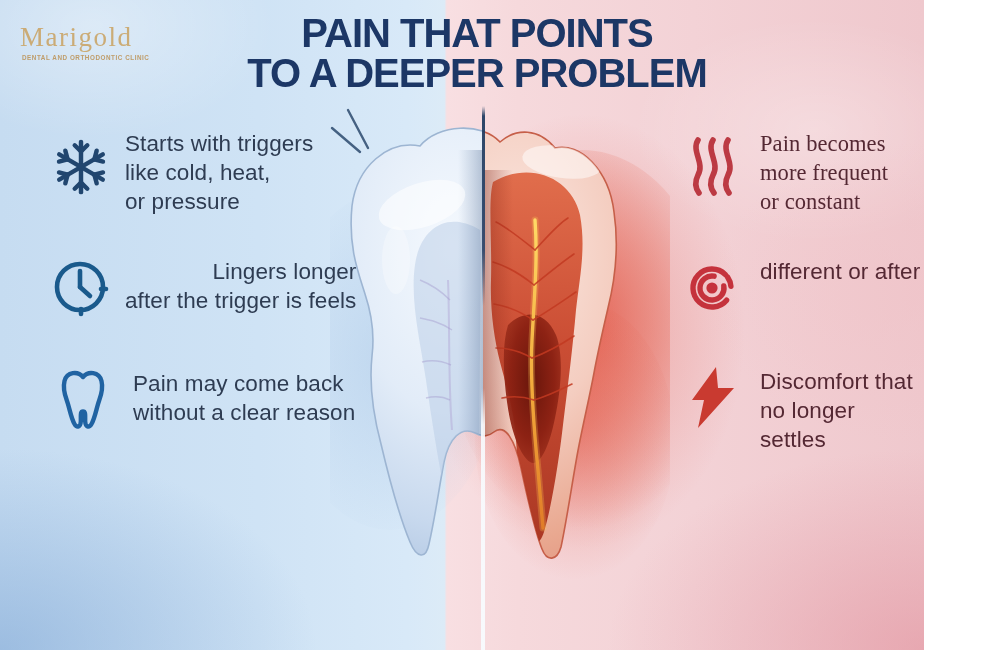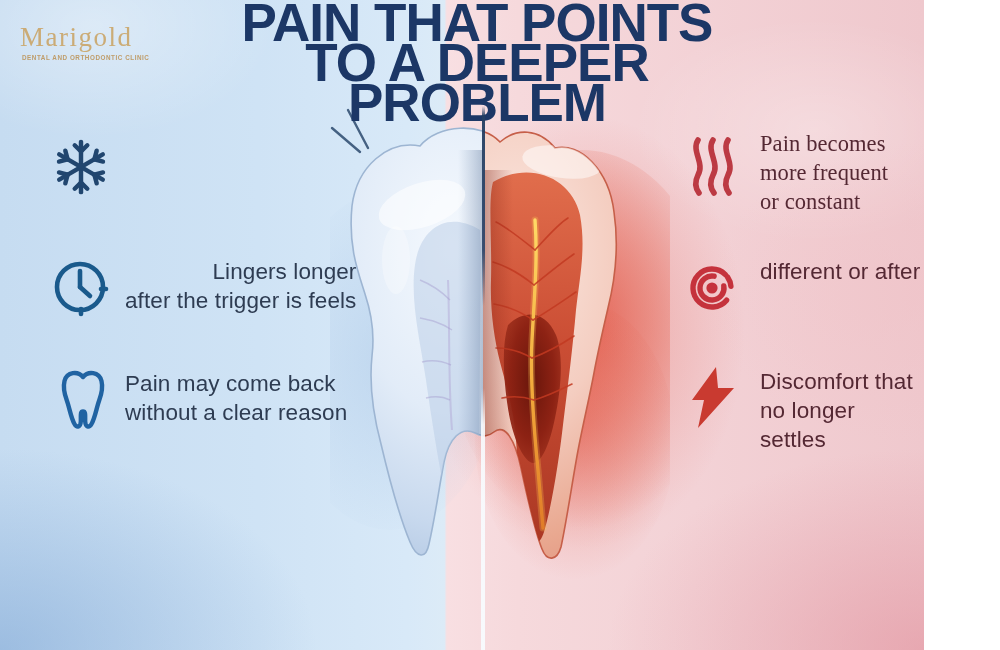--- a/index.html
+++ b/index.html
@@ -19,22 +19,22 @@
   .logo{position:absolute; left:20px; top:22px; z-index:3;}
   .logo-name{
     font-family:"Liberation Serif", serif; font-size:27px; line-height:30px;
     color:rgba(202,166,106,.92); letter-spacing:1.5px;
   }
   .logo-tag{
     font-size:6.3px; letter-spacing:.55px; color:rgba(190,152,97,.95);
     margin-top:2px; margin-left:2px; font-weight:bold;
   }
   .title{
-    position:absolute; left:177px; top:3px; width:600px; z-index:3;
-    text-align:center; font-weight:bold; font-size:53px; line-height:40px;
+    position:absolute; left:177px; top:13px; width:600px; z-index:3;
+    text-align:center; font-weight:bold; font-size:40px; line-height:40px;
     letter-spacing:-1px; color:#1c3766;
   }
   .item{position:absolute; z-index:3;}
   .item .txt{font-size:22.5px; line-height:29px; letter-spacing:.1px;}
   .left-txt{color:#2e3c52;}
   .right-txt{color:#542833;}
   .icon{position:absolute; z-index:3;}
   .ic-snow{color:#21466f;} .ic-clock{color:#1a5a8c;} .ic-tooth{color:#2063a2;}
   .ic-waves{color:#bc3a43;} .ic-target{color:#c5323c;} .ic-bolt{color:#c93a30;}
   .tooth-wrap{position:absolute; left:330px; top:100px; width:340px; height:480px; z-index:2;}
@@ -238,25 +238,30 @@
       <path d="M48.9,28.3 A19,19 0 0 0 45.6,19.1"></path>
     </svg>
   </div>
 
   <div class="icon ic-bolt" style="left:690px; top:366px;">
     <svg width="46" height="64" viewBox="0 0 46 64">
       <polygon points="26,1 2,34 14,34 8,62 44,22 28,22" fill="currentColor"></polygon>
     </svg>
   </div>
 
+  <div class="item" style="left:125px; top:129px;">
+    <div class="txt left-txt">Starts with triggers</div>
+    <div class="txt left-txt">like cold, heat,</div>
+    <div class="txt left-txt">or pressure</div>
+  </div>
   <div class="item" style="left:125px; top:257px;text-align:right;">
     <div class="txt left-txt">Lingers longer</div>
     <div class="txt left-txt">after the trigger is feels</div>
   </div>
-  <div class="item" style="left:125px; top:369px;">
+  <div class="item" style="left:133px; top:369px;">
     <div class="txt left-txt">Pain may come back</div>
     <div class="txt left-txt">without a clear reason</div>
   </div>
 
   <div class="item" style="left:760px; top:129px;font-family:Liberation Serif, serif;">
     <div class="txt right-txt">Pain becomes</div>
     <div class="txt right-txt">more frequent</div>
     <div class="txt right-txt">or constant</div>
   </div>
   <div class="item" style="left:760px; top:257px;">

